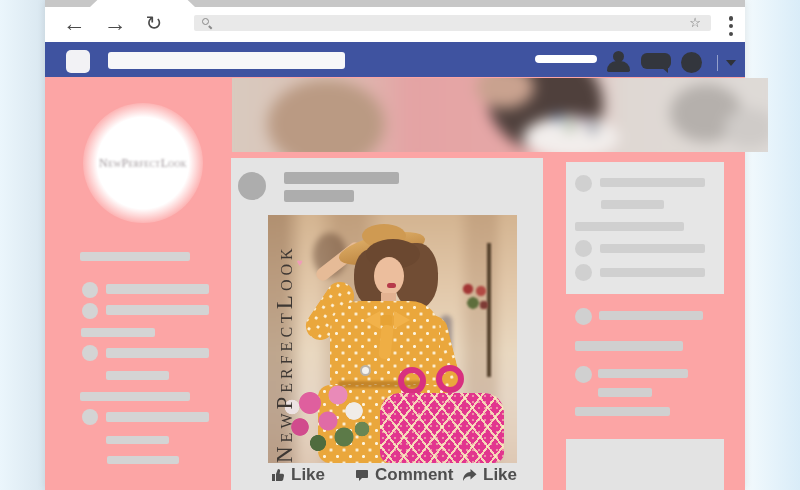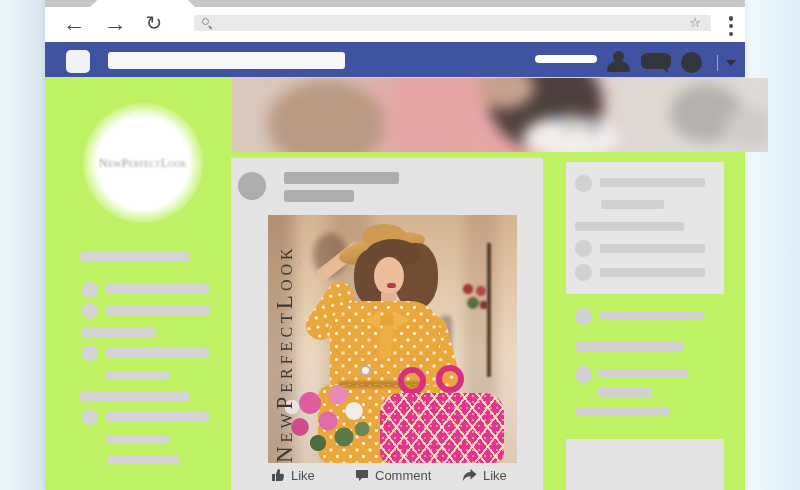--- a/index.html
+++ b/index.html
@@ -57,21 +57,21 @@
                    border-left:7px solid transparent; border-top:6px solid #33363d; }
   .fb-globe { position:absolute; left:636px; top:10px; width:21px; height:21px; border-radius:50%;
               background:#33363d; }
   .fb-divider { position:absolute; left:672px; top:13px; width:1px; height:16px;
                 background:rgba(255,255,255,.45); }
   .fb-caret { position:absolute; left:681px; top:18px; width:0; height:0;
               border-left:5px solid transparent; border-right:5px solid transparent;
               border-top:6px solid #2f3239; cursor:pointer; }
 
   
-  .content { position:absolute; left:0; top:77px; width:700px; height:413px; background:#bef264; }
+  .content { position:absolute; left:0; top:77px; width:700px; height:413px; background:#fca5a5; }
 
   .ph-line { position:absolute; background:#d4d4d4; border-radius:2px; }
   .ph-dot  { position:absolute; background:#d4d4d4; border-radius:50%; }
 
   
   .logo-circle { position:absolute; left:38px; top:26px; width:120px; height:120px; border-radius:50%;
                  background:radial-gradient(circle at 50% 50%, #ffffff 0 54%, rgba(255,255,255,0) 74%);
                  display:flex; align-items:center; justify-content:center; }
   .logo-text { font-family:"Liberation Serif", serif; font-variant:small-caps; font-size:12px;
                letter-spacing:.4px; color:#9e969a; filter:blur(.8px); white-space:nowrap; }
@@ -197,21 +197,21 @@
   .photo-brand { position:absolute; left:-107px; top:107px; width:248px; height:34px;
                  transform:rotate(-90deg); font-family:"Liberation Serif", serif;
                  font-variant:small-caps; font-size:23px; letter-spacing:4px; color:#3d3733;
                  line-height:34px; white-space:nowrap; z-index:7; }
   .heart-accent { position:absolute; left:29px; top:42px; font-size:10px; color:#f09cb8; z-index:8; }
 
   
   .action { position:absolute; top:308px; height:18px; display:flex; align-items:center; gap:6px;
             cursor:pointer; }
   .action-like { left:40px; } .action-comment { left:124px; } .action-share { left:231px; }
-  .action span { font-size:13px; font-weight:normal; color:#4f4f4f; }
+  .action span { font-size:17px; font-weight:bold; color:#4f4f4f; }
   .action svg { display:block; }
 
   
   .rail-card { position:absolute; left:521px; top:85px; width:158px; height:132px; background:#e6e6e6; }
   .rail-line { position:absolute; background:#d0d0d0; border-radius:2px; }
   .rail-dot { position:absolute; background:#d0d0d0; border-radius:50%; }
   .rail-box { position:absolute; left:521px; top:362px; width:158px; height:51px; background:#e3e3e3; }
 </style>
 </head>
 <body>

